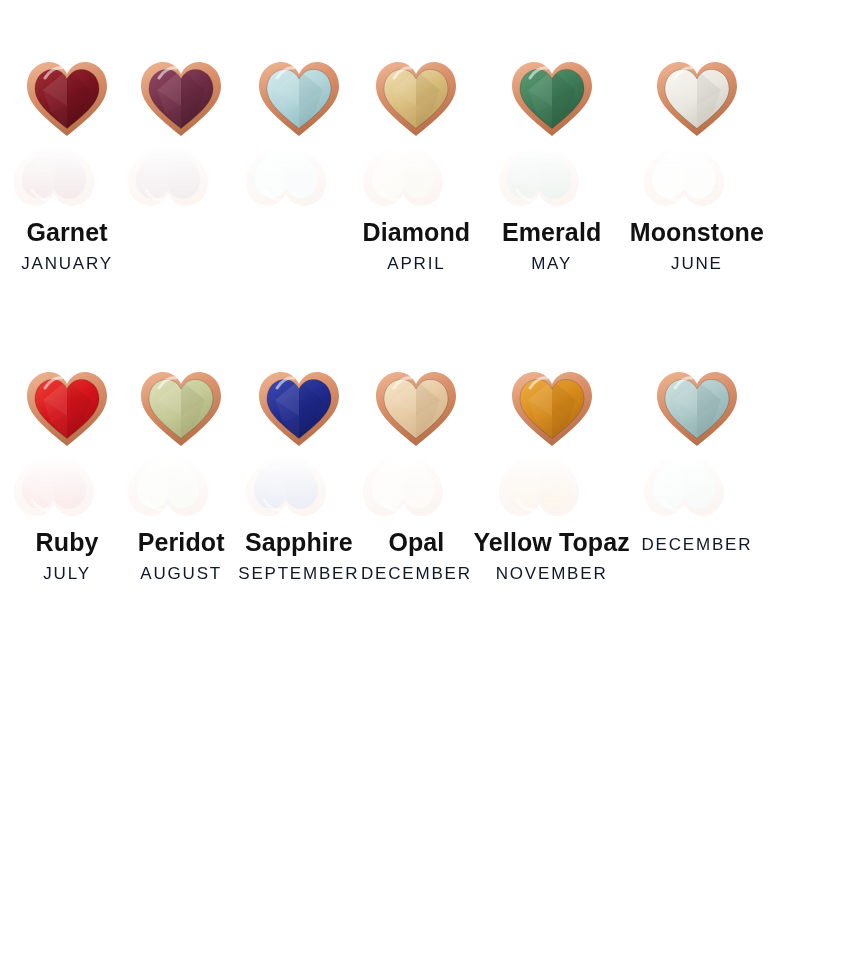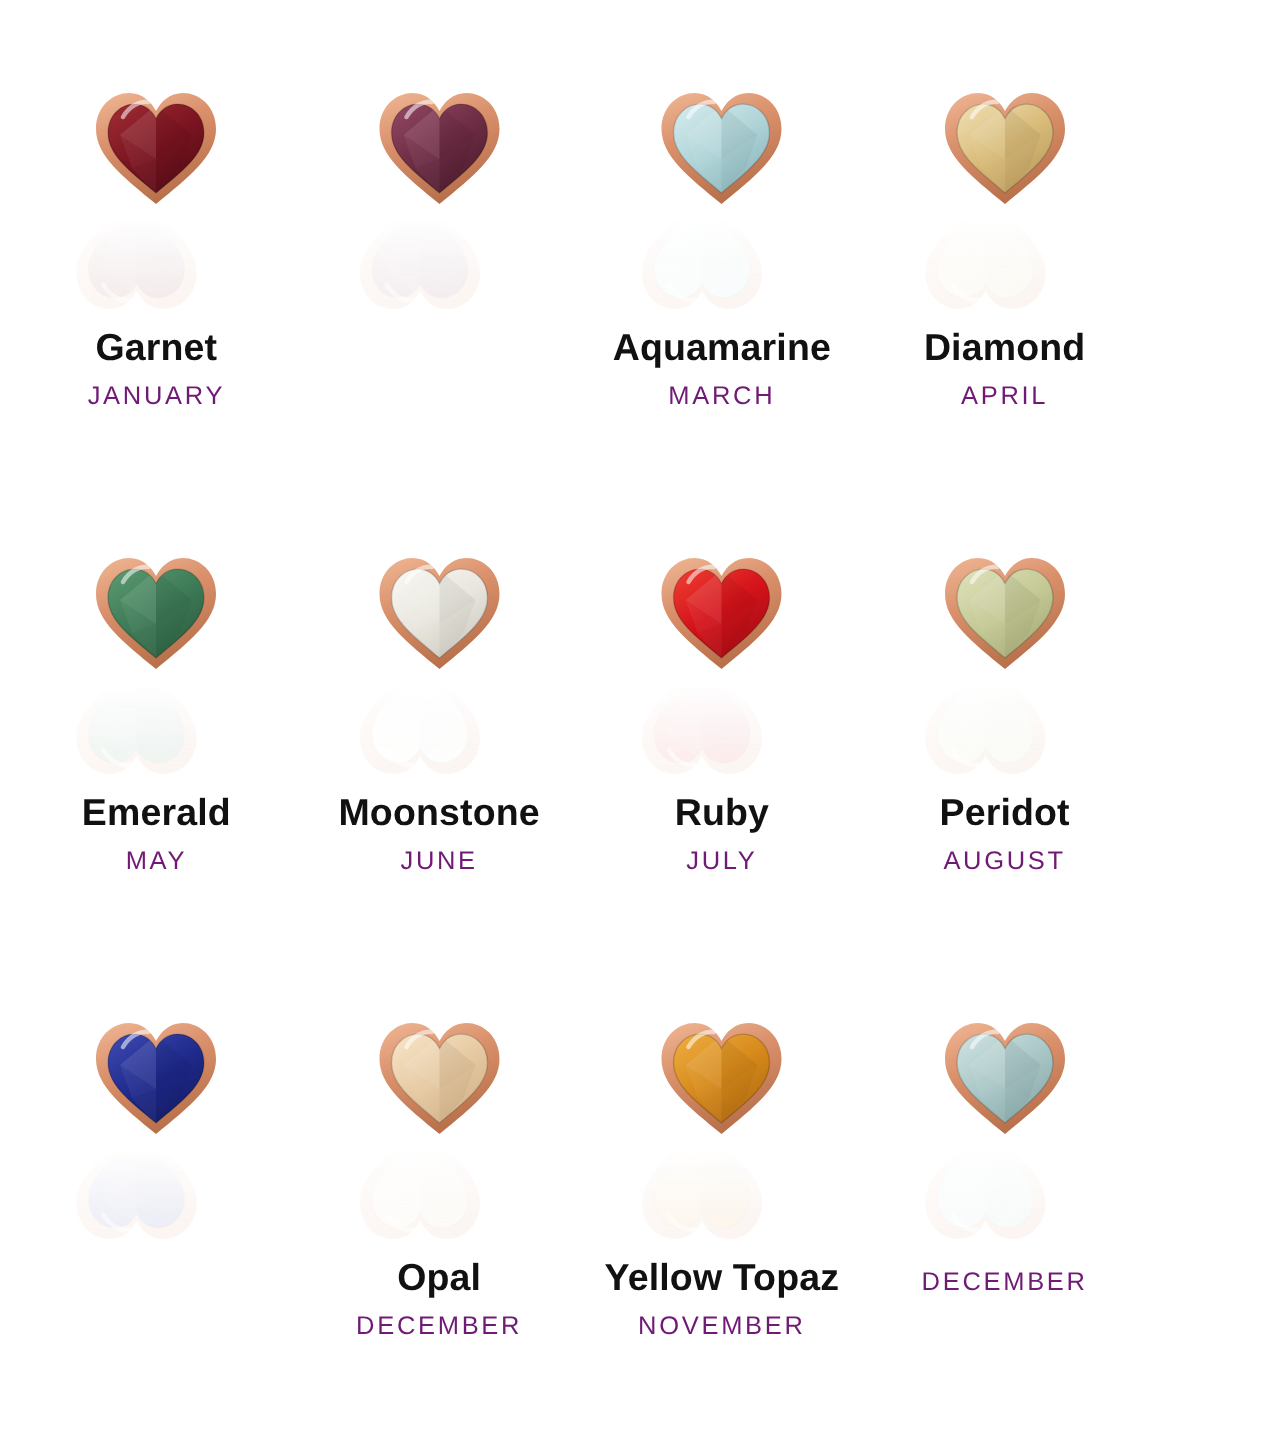--- a/index.html
+++ b/index.html
@@ -11,21 +11,21 @@
     width: 850px;
     height: 960px;
     font-family: "Liberation Sans", sans-serif;
     color: #1a1a1a;
     overflow: hidden;
   }
   .grid {
     width: 774px;
     height: 960px;
     display: grid;
-    grid-template-columns: repeat(4, 1fr);
+    grid-template-columns: repeat(6, 1fr);
     grid-template-rows: repeat(3, 1fr);
     box-sizing: border-box;
     padding: 20px 10px 10px 10px;
   }
   .cell {
     display: flex;
     flex-direction: column;
     align-items: center;
     justify-content: flex-start;
     padding-top: 40px;
@@ -75,21 +75,21 @@
     font-weight: 700;
     letter-spacing: 0.1px;
     color: #111111;
     line-height: 1.15;
     white-space: nowrap;
   }
   .gem-month {
     font-size: 17px;
     font-weight: 400;
     letter-spacing: 1.8px;
-    color: #701a75;
+    color: #0f172a;
     margin-top: 7px;
     white-space: nowrap;
   }
   
   .row-1 .gem-wrap { height: 152px; }
   .row-2 .gem-wrap { height: 152px; }
   .row-3 .gem-wrap { height: 152px; }
 </style>
 </head>
 <body>
@@ -292,24 +292,20 @@
       <polygon points="18,30 42,46 26,52" fill="#ffffff" opacity="0.18"></polygon>
       <polygon points="66,30 42,46 58,52" fill="#000000" opacity="0.12"></polygon>
       <polygon points="26,52 42,46 42,70" fill="#ffffff" opacity="0.12"></polygon>
       <polygon points="58,52 42,46 42,70" fill="#000000" opacity="0.10"></polygon>
     </g>
     <path d="M42 76 C 20 58, 2 44, 2 26 C 2 11, 13 2, 24 2 C 33 2, 39 8, 42 14 C 45 8, 51 2, 60 2 C 71 2, 82 11, 82 26 C 82 44, 64 58, 42 76 Z" transform="translate(42 39) scale(0.80) translate(-42 -39)" fill="none" stroke="#000000" stroke-opacity="0.18" stroke-width="1.2"></path>
     <path d="M20 18 C 24 11, 31 7, 37 8" stroke="#ffffff" stroke-opacity="0.55" stroke-width="3" fill="none" stroke-linecap="round"></path>
   </svg>
         </div>
     </div>
-    <div class="labels">
-      <div class="gem-name">Aquamarine</div>
-      <div class="gem-month">MARCH</div>
-    </div>
   </div>
 
   <div class="cell row-1">
     <div class="gem-wrap">
       <div class="heart">
   <svg viewBox="0 0 84 78" xmlns="http://www.w3.org/2000/svg">
     <defs>
       <linearGradient id="bez3" x1="0" y1="0" x2="0.4" y2="1">
         <stop offset="0%" stop-color="#f0b795"></stop>
         <stop offset="45%" stop-color="#d9906b"></stop>
@@ -718,20 +714,24 @@
       <polygon points="18,30 42,46 26,52" fill="#ffffff" opacity="0.18"></polygon>
       <polygon points="66,30 42,46 58,52" fill="#000000" opacity="0.12"></polygon>
       <polygon points="26,52 42,46 42,70" fill="#ffffff" opacity="0.12"></polygon>
       <polygon points="58,52 42,46 42,70" fill="#000000" opacity="0.10"></polygon>
     </g>
     <path d="M42 76 C 20 58, 2 44, 2 26 C 2 11, 13 2, 24 2 C 33 2, 39 8, 42 14 C 45 8, 51 2, 60 2 C 71 2, 82 11, 82 26 C 82 44, 64 58, 42 76 Z" transform="translate(42 39) scale(0.80) translate(-42 -39)" fill="none" stroke="#000000" stroke-opacity="0.18" stroke-width="1.2"></path>
     <path d="M20 18 C 24 11, 31 7, 37 8" stroke="#ffffff" stroke-opacity="0.55" stroke-width="3" fill="none" stroke-linecap="round"></path>
   </svg>
         </div>
     </div>
+    <div class="labels">
+      <div class="gem-name">Sapphire</div>
+      <div class="gem-month">SEPTEMBER</div>
+    </div>
   </div>
 
   <div class="cell row-3">
     <div class="gem-wrap">
       <div class="heart">
   <svg viewBox="0 0 84 78" xmlns="http://www.w3.org/2000/svg">
     <defs>
       <linearGradient id="bez9" x1="0" y1="0" x2="0.4" y2="1">
         <stop offset="0%" stop-color="#f0b795"></stop>
         <stop offset="45%" stop-color="#d9906b"></stop>

